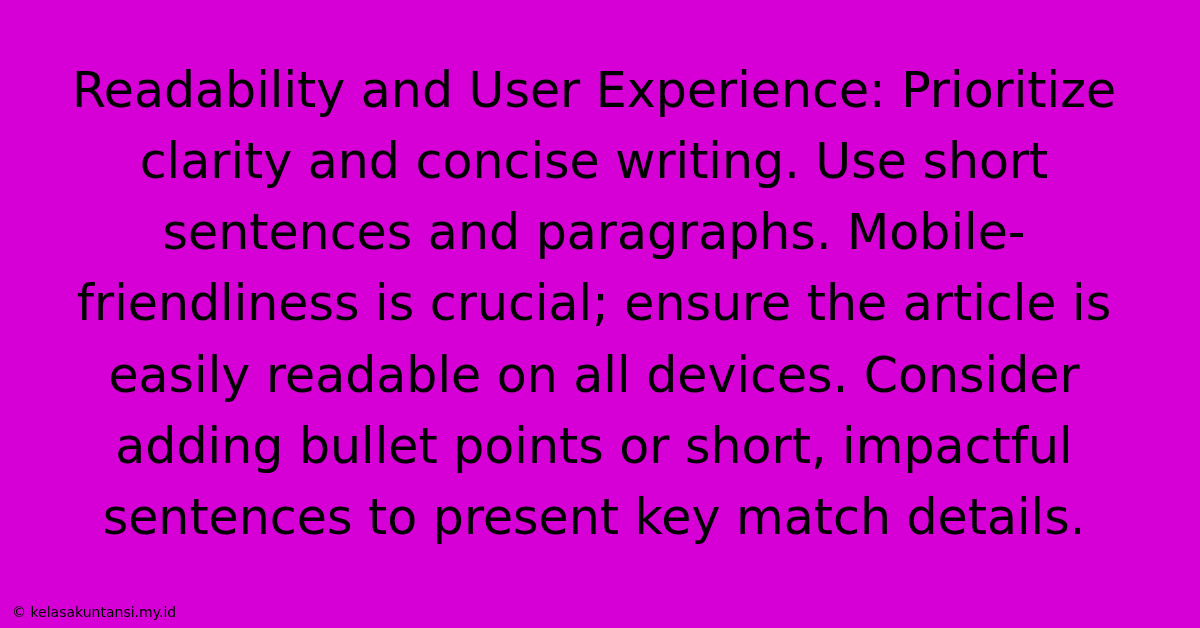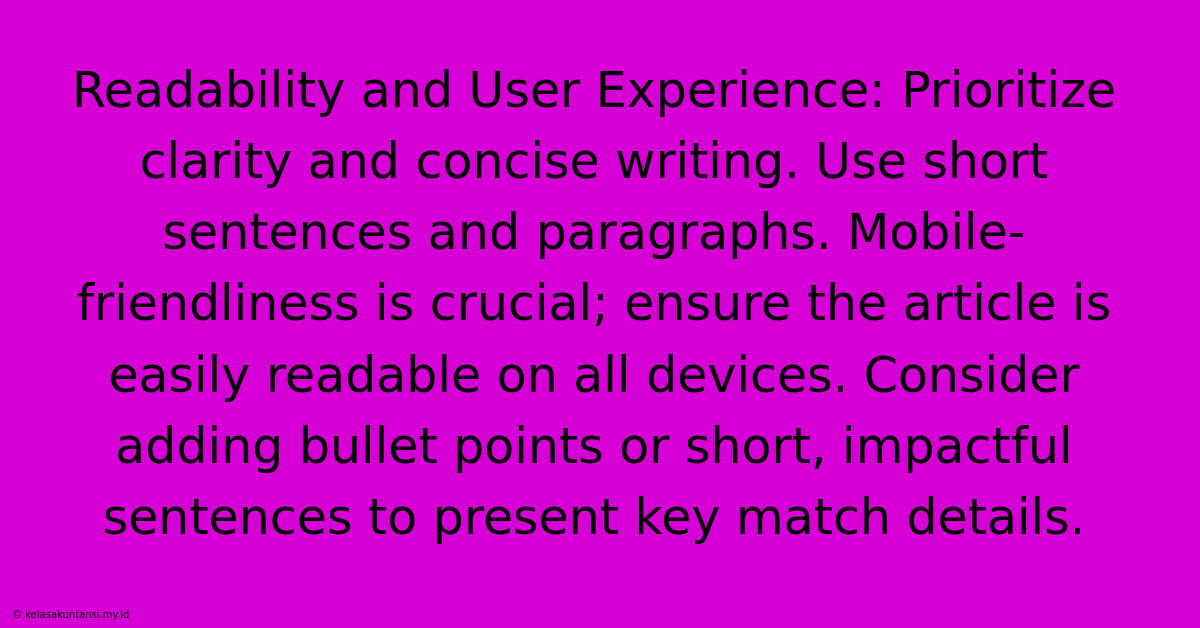--- a/index.html
+++ b/index.html
@@ -27,21 +27,21 @@
       font-size: 49px;
       line-height: 1.45;
       text-align: center;
       font-weight: 400;
     }
     .attribution {
       position: absolute;
       bottom: 8px;
       left: 12px;
       color: #000000;
-      font-size: 10px;
+      font-size: 14px;
       font-weight: 400;
     }
   </style>
 </head>
 <body>
 
 <div class="content">
   <div class="main-text">Readability and User Experience: Prioritize clarity and concise writing. Use short sentences and paragraphs. Mobile-friendliness is crucial; ensure the article is easily readable on all devices.  Consider adding bullet points or short, impactful sentences to present key match details.</div>
 </div>
 <div class="attribution">© kelasakuntansi.my.id</div>

